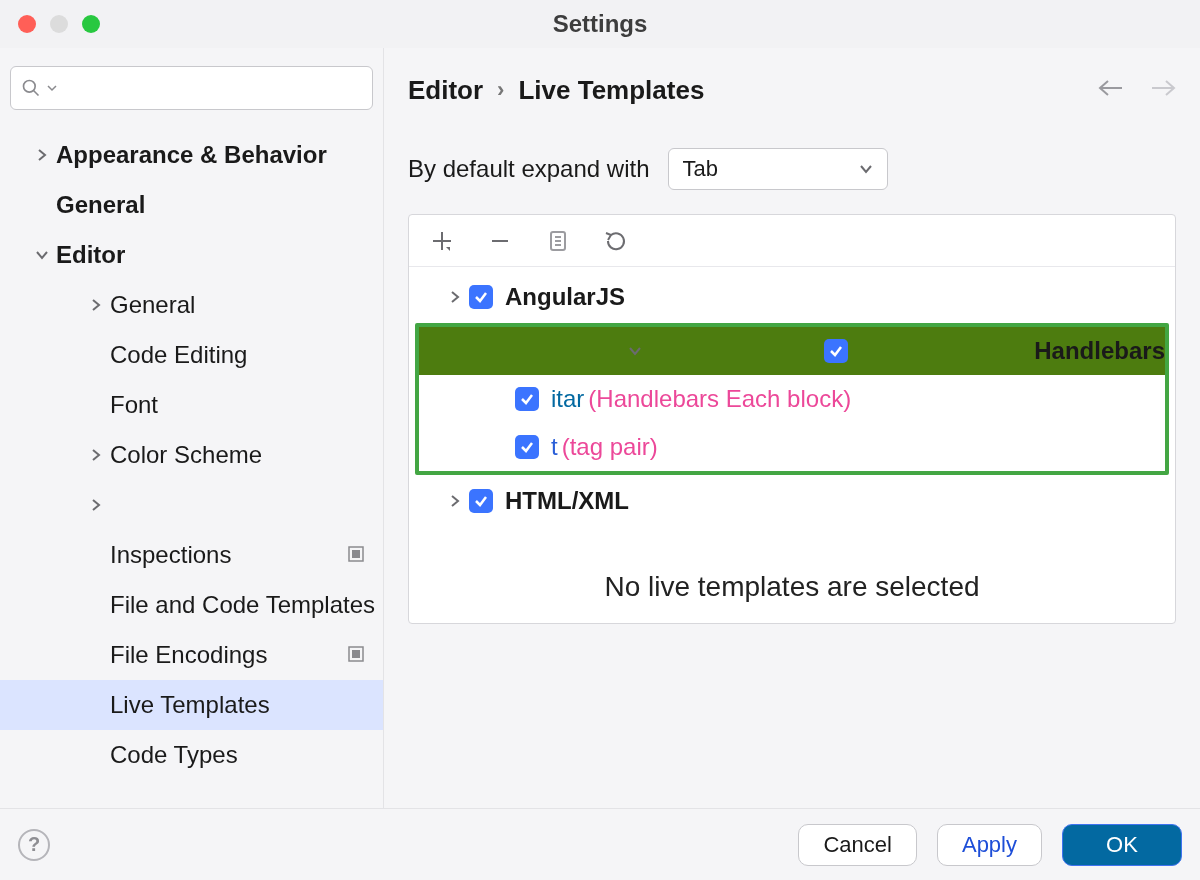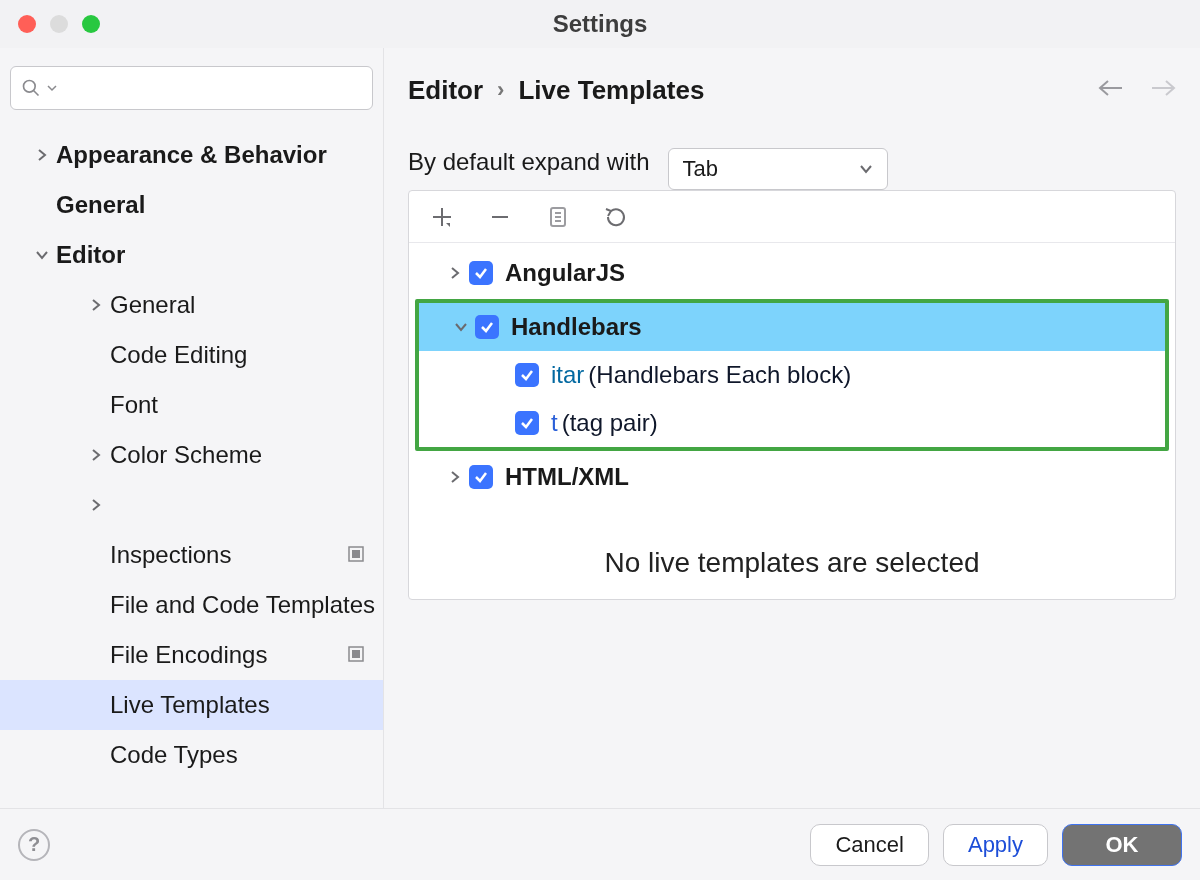--- a/index.html
+++ b/index.html
@@ -25,43 +25,43 @@
   .tree-row .label { flex: 1; }
   .tree-row .badge { margin-right: 18px; color: #777; }
   .tree-row.bold .label { font-weight: 700; }
   .tree-row.selected { background: #dbe4ff; }
   .lvl2 { padding-left: 54px; }
   .main { flex: 1; padding: 20px 24px 0 24px; display: flex; flex-direction: column; }
   .crumb-row { display: flex; align-items: center; justify-content: space-between; height: 44px; }
   .crumbs { font-size: 26px; font-weight: 700; display: flex; align-items: center; gap: 14px; }
   .crumbs .sep { color: #777; font-weight: 600; font-size: 22px; }
   .navbtns { display: flex; gap: 26px; color: #9a9a9f; }
-  .expand-row { display: flex; align-items: flex-start; gap: 18px; margin-top: 36px; font-size: 24px; }
+  .expand-row { display: flex; align-items: center; gap: 18px; margin-top: 36px; font-size: 24px; }
   .select { display: flex; align-items: center; justify-content: space-between; border: 1px solid #c8c8cc; border-radius: 6px; background: #fff; height: 42px; width: 220px; padding: 0 14px; font-size: 22px; }
-  .panel { border: 1px solid #d7d7db; border-radius: 4px; background: #fff; display: flex; flex-direction: column; }
+  .panel { margin-top: 24px; border: 1px solid #d7d7db; border-radius: 4px; background: #fff; display: flex; flex-direction: column; }
   .toolbar { height: 52px; display: flex; align-items: center; gap: 28px; padding: 0 18px; border-bottom: 1px solid #e8e8ec; color: #6c6c70; }
   .toolbar .tbtn { display: inline-flex; align-items: center; justify-content: center; width: 30px; height: 30px; }
   .list { padding: 6px 0; font-size: 24px; }
   .lrow { display: flex; align-items: center; height: 48px; padding-left: 10px; }
-  .lrow.selected { background: #7dd3fc; }
+  .lrow.selected { background: #4d7c0f; justify-content: space-between; }
   .lrow .sp { display:inline-block; }
   .chev2 { display:inline-flex; width: 28px; justify-content:center; color:#6b6b6f; }
   .cbx { width: 24px; height: 24px; border-radius: 5px; background: #3b74ff; display: inline-flex; align-items:center; justify-content:center; margin-right: 12px; flex: none; }
   .cbx svg { display:block; }
   .grp { font-weight: 700; }
   .tpl-name { color: #0369a1; }
   .tpl-name.blue { color: #2a5fd8; }
-  .tpl-desc { color: #0f172a; margin-left: 4px; }
+  .tpl-desc { color: #ec4899; margin-left: 4px; }
   .green-outline { border: 4px solid #43a643; border-radius: 2px; margin: 2px 6px; }
   .empty { text-align: center; font-size: 28px; color: #222; padding: 40px 0 20px; }
   .footer { height: 72px; border-top: 1px solid #e3e3e6; display: flex; align-items: center; padding: 0 18px; background: #f5f5f7; }
   .help { width: 32px; height: 32px; border: 2px solid #b5b5ba; border-radius: 50%; display:inline-flex; align-items:center; justify-content:center; color:#8e8e93; font-size:20px; font-weight:600; }
   .spacer { flex: 1; }
-  .btn { height: 42px; border-radius: 10px; font-size: 22px; padding: 0 24px; display:inline-flex; align-items:center; justify-content:center; margin-left: 14px; border: 1px solid #c8c8cc; background: #fff; }
-  .btn.primary { background: #737373; color: #fff; border-color: #3f73f0; min-width: 120px; font-weight: bold; }
+  .btn { height: 42px; border-radius: 10px; font-size: 22px; padding: 0 24px; display:inline-flex; align-items:center; justify-content:center; margin-left: 20px; border: 1px solid #c8c8cc; background: #fff; }
+  .btn.primary { background: #0369a1; color: #fff; border-color: #3f73f0; min-width: 120px; }
   .btn.disabled { color: #1d4ed8; }
 </style>
 </head>
 <body>
 
 <div class="titlebar">
   <div class="traffic">
     <div class="dot red"></div>
     <div class="dot grey"></div>
     <div class="dot green"></div>

